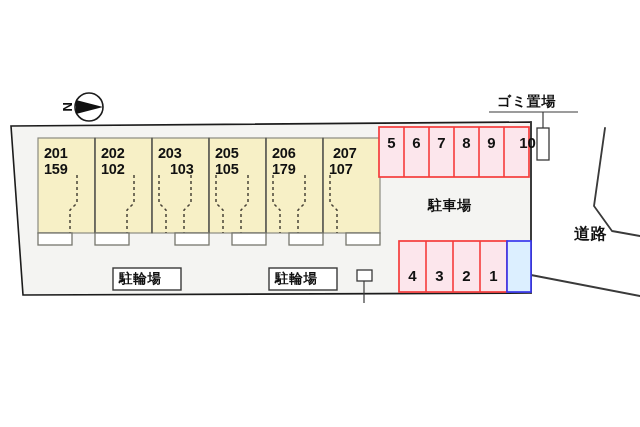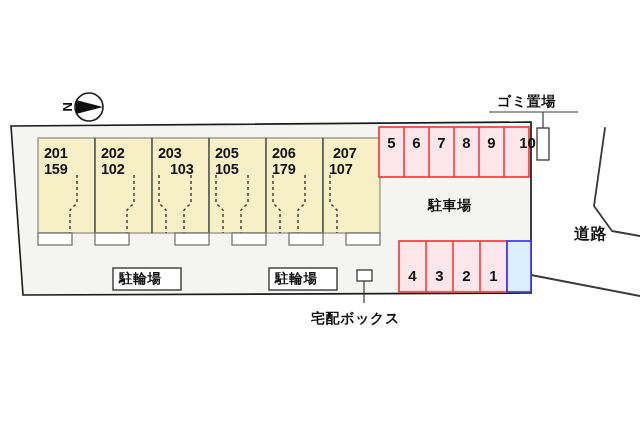--- a/index.html
+++ b/index.html
@@ -242,17 +242,16 @@
   <div class="txt stall-num" style="left:480px; top:268px; width:27px;">1</div>
 
   <div class="txt jp-label" style="left:497px; top:94px;">ゴミ置場</div>
 
   <div class="txt jp-label" style="left:428px; top:198px;">駐車場</div>
 
   <div class="txt jp-box-label" style="left:119px; top:272px;">駐輪場</div>
 
   <div class="txt jp-box-label" style="left:275px; top:272px;">駐輪場</div>
 
-  <div class="txt jp-label" style="left:311px; top:311px;">宅配ボックス</div>
 
   <div class="txt jp-small" style="left:574px; top:226px;">道路</div>
 
 </div>
 
 </body></html>

